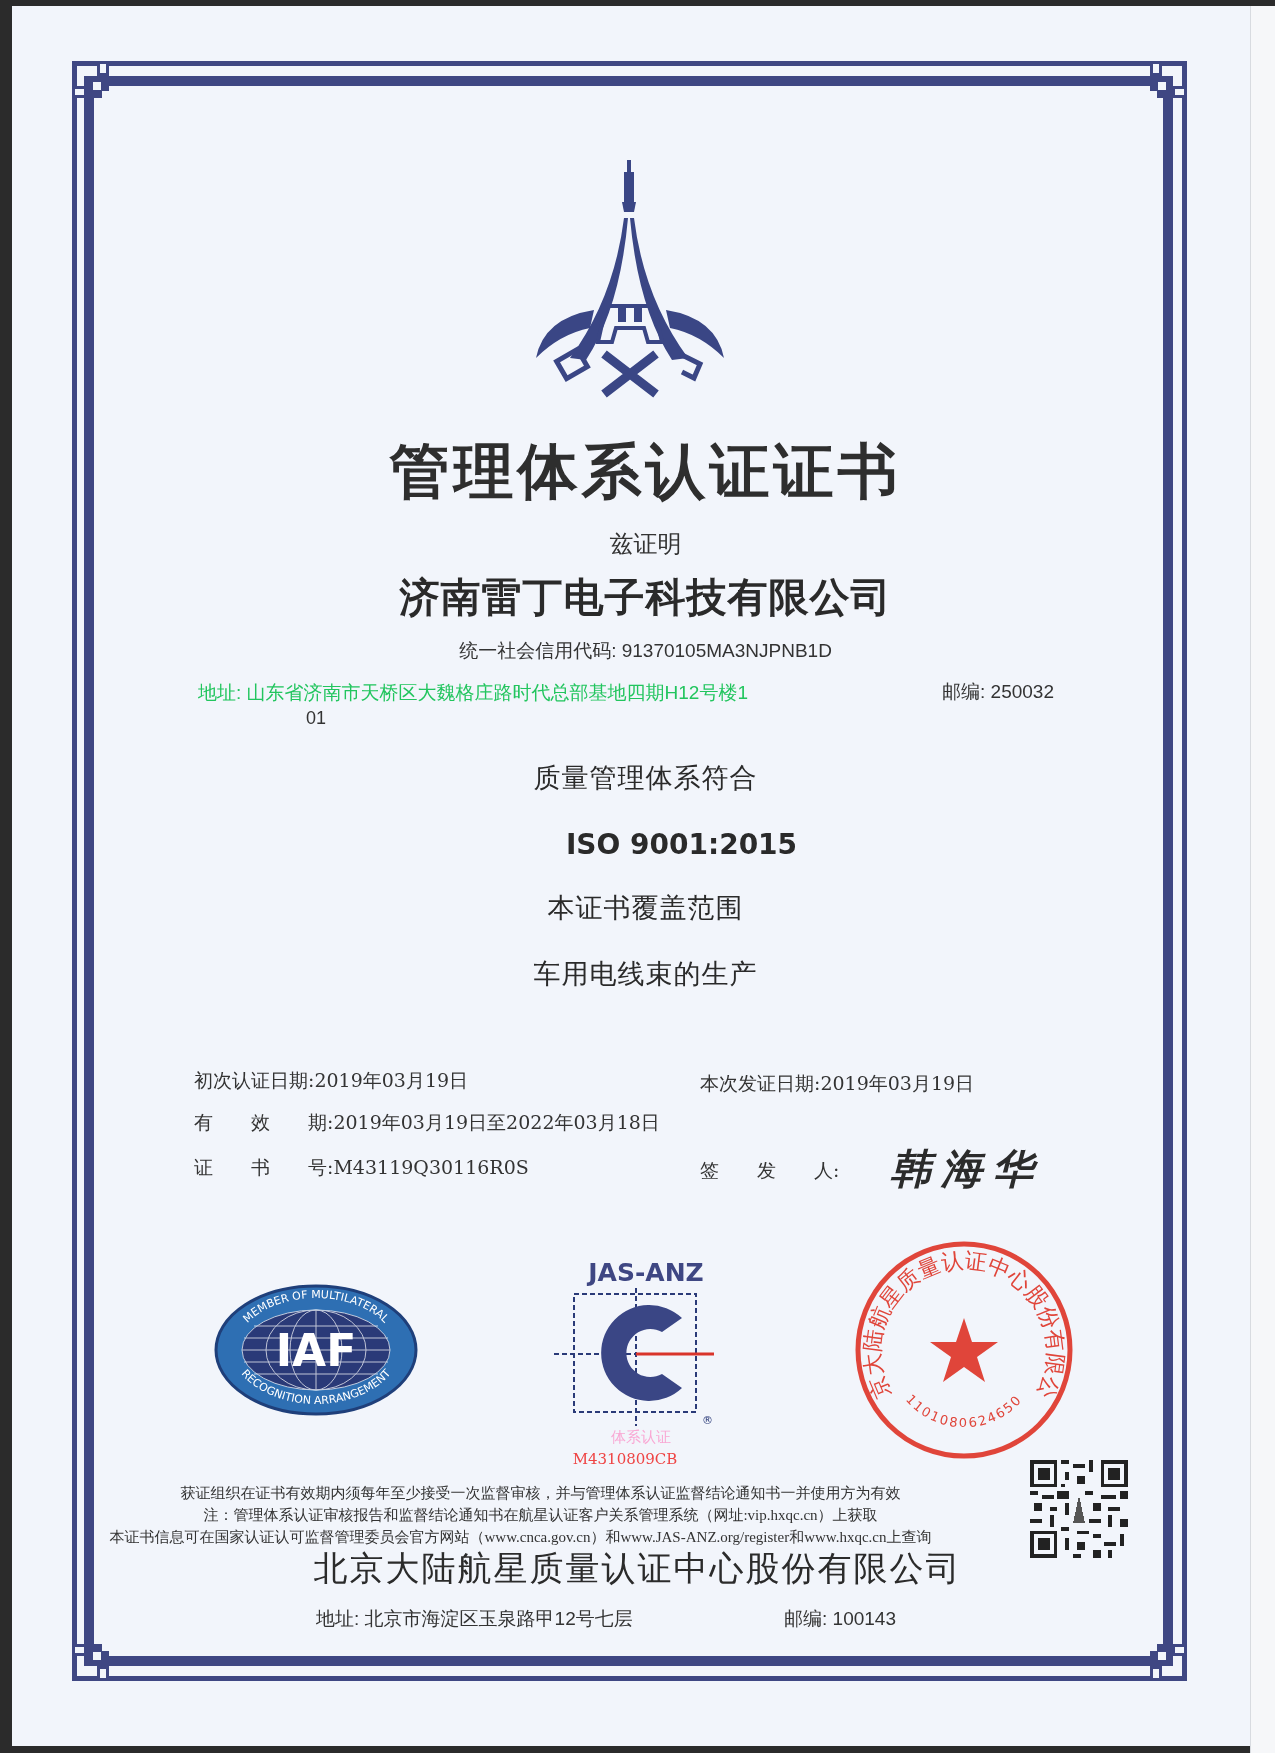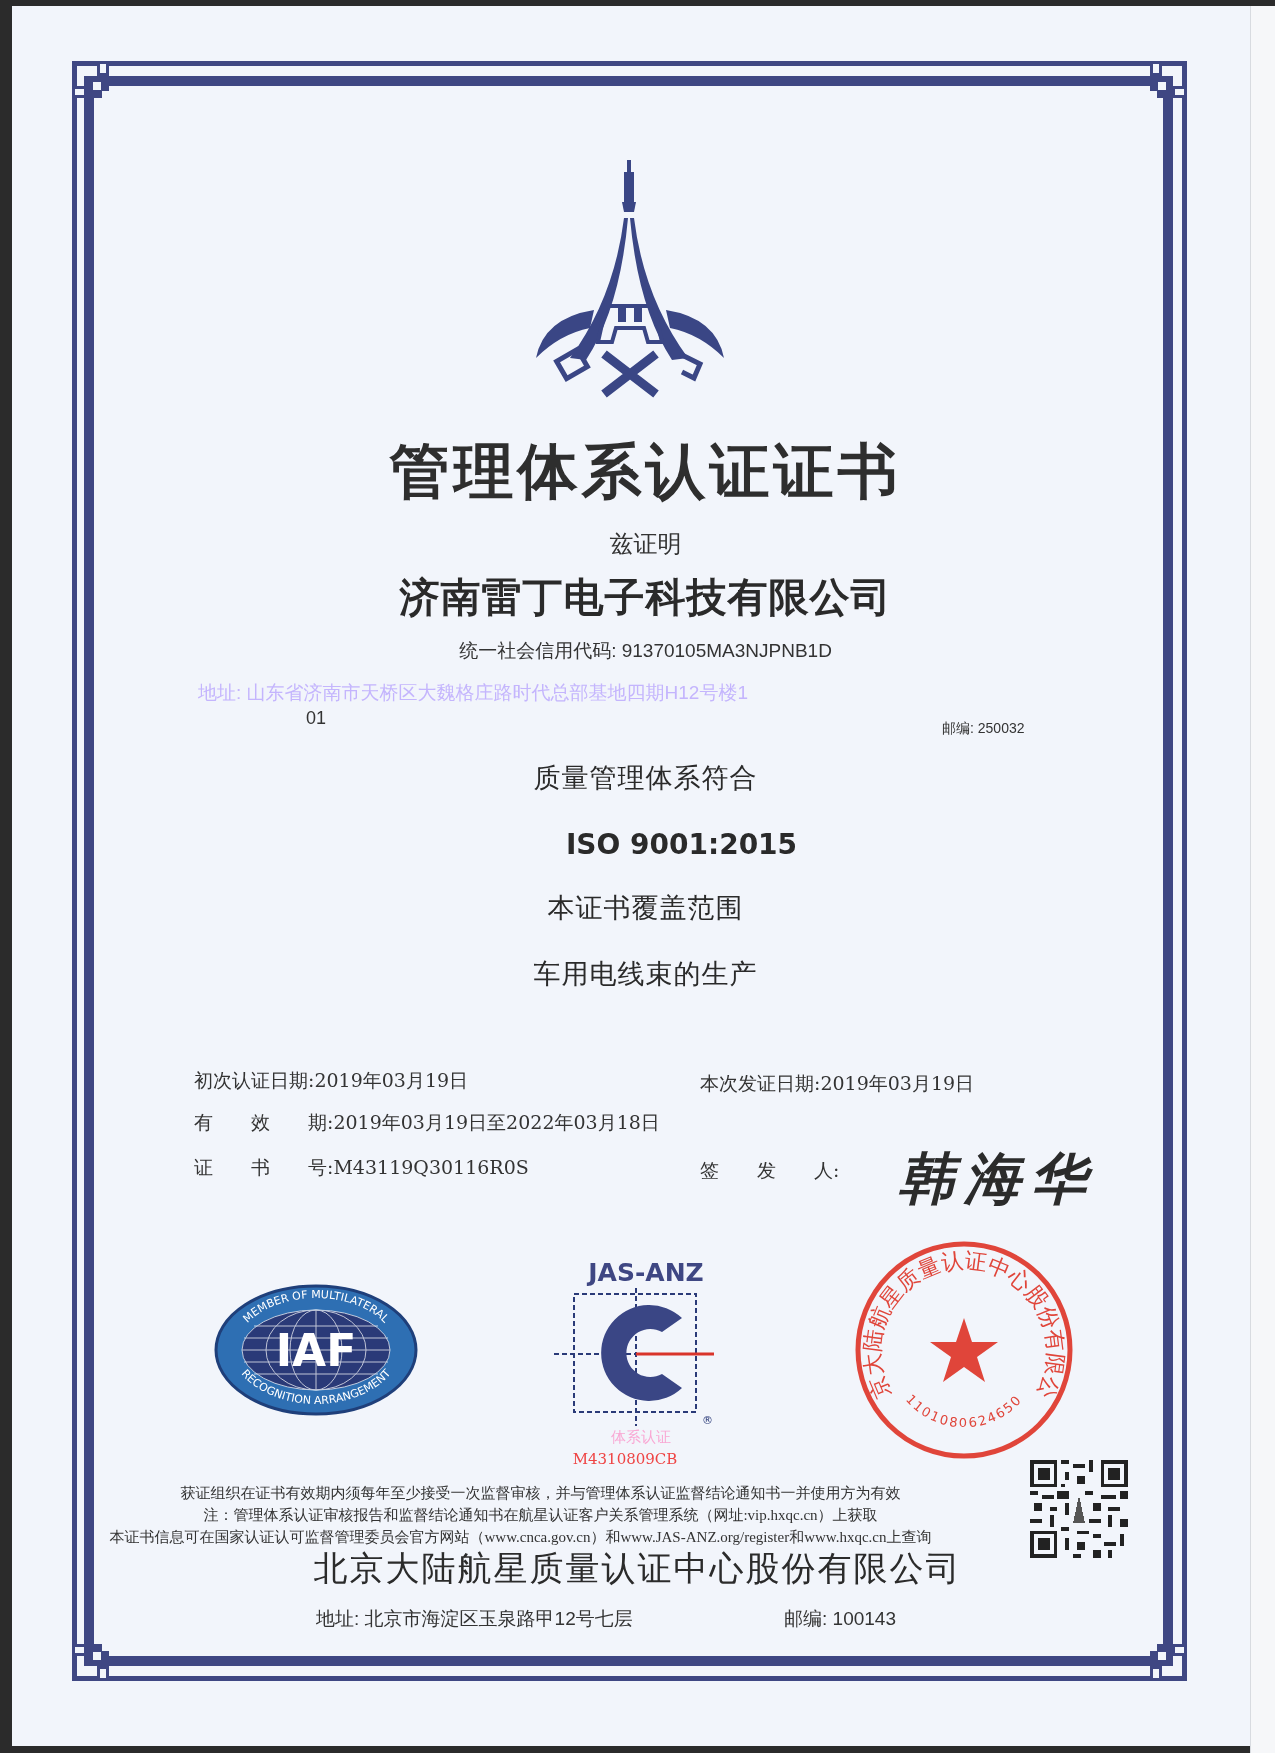--- a/index.html
+++ b/index.html
@@ -36,37 +36,37 @@
   .company {
     top: 570px; font-family: "DejaVu Sans", "Liberation Sans", sans-serif;
     font-weight: bold; font-size: 40px; color: #2a2a2a; letter-spacing: 1px;
   }
   .credit {
     top: 638px; font-family: "Liberation Sans", "DejaVu Sans", sans-serif;
     font-size: 19px; color: #333;
   }
   .addr {
     position: absolute; left: 198px; top: 680px;
-    font-family: "Liberation Sans", "DejaVu Sans", sans-serif; font-size: 19px; color: #c4b5fd;
+    font-family: "Liberation Sans", "DejaVu Sans", sans-serif; font-size: 19px; color: #22c55e;
   }
   .addr2 { position: absolute; left: 306px; top: 708px; font-family: "Liberation Sans", sans-serif; font-size: 18px; color:#333; }
-  .postcode { position: absolute; left: 942px; top: 720px; font-family: "Liberation Sans", sans-serif; font-size: 14px; color:#333; }
+  .postcode { position: absolute; left: 942px; top: 679px; font-family: "Liberation Sans", sans-serif; font-size: 19px; color:#333; }
 
   .conform { top: 760px; font-size: 27px; color: #2a2a2a; letter-spacing: 1px; }
   .standard {
     top: 828px; font-family: "DejaVu Sans", "Liberation Sans", sans-serif;
     font-weight: bold; font-size: 28px; color: #2a2a2a; margin-left: 36px;
   }
   .scope-label { top: 890px; font-size: 27px; letter-spacing: 1px; }
   .scope { top: 956px; font-size: 27px; letter-spacing: 1px; }
 
   .info { position: absolute; font-size: 19px; color: #333; white-space: nowrap; }
   .signature {
     position: absolute; left: 890px; top: 1142px; font-family: "DejaVu Serif", serif;
-    font-size: 56px; font-weight: bold; font-style: italic; color: #2b2b2b; letter-spacing: 10px; margin-left: 8px;
+    font-size: 41px; font-weight: bold; font-style: italic; color: #2b2b2b; letter-spacing: 10px;
   }
 
   .notes {
     position: absolute; left: 0; width: 1081px; text-align: center;
     font-size: 15px; color: #333; line-height: 22px;
     font-family: "Liberation Serif", "DejaVu Serif", serif;
   }
   .issuer {
     position: absolute; left: 0; width: 1275px; top: 1546px; text-align: center;
     font-family: "DejaVu Sans", "Liberation Sans", sans-serif; font-size: 34px; color: #2b2b2b; letter-spacing: 2px;

